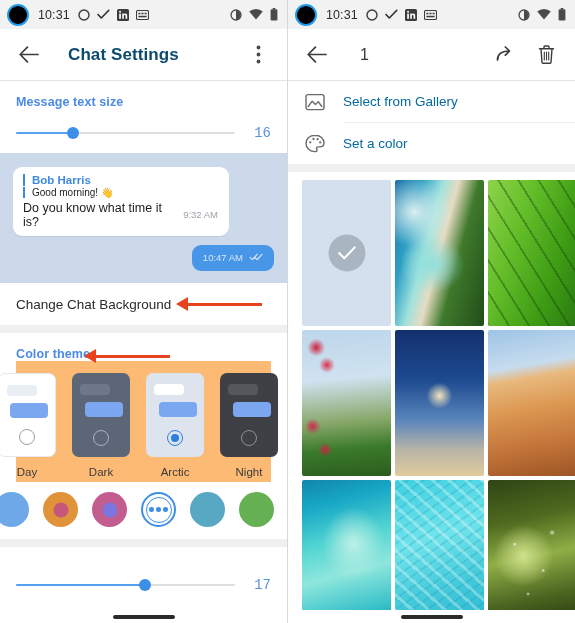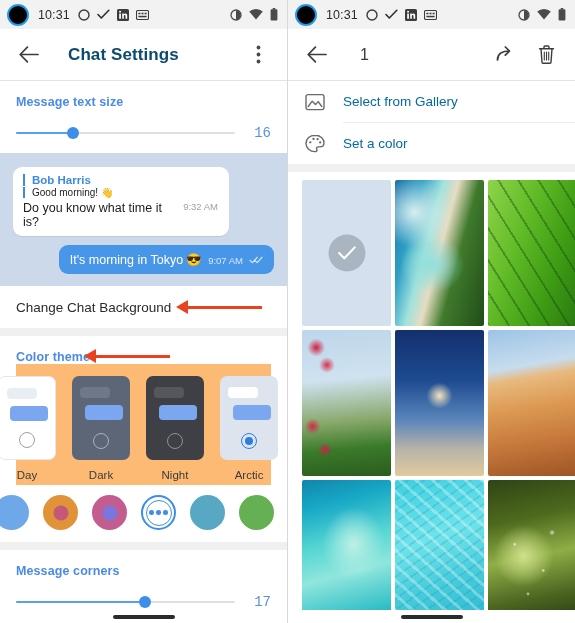--- a/index.html
+++ b/index.html
@@ -53,21 +53,21 @@
 
   
   .chatpreview { background:#ccd9ea; padding:14px 13px 12px; }
   .bubble-in {
     background:#fff; border-radius:9px; padding:7px 11px 7px 10px;
     max-width:216px; box-shadow:0 1px 1px rgba(0,0,0,.07);
   }
   .in-name { color:#3f8ae0; font-size:11.5px; font-weight:600; border-left:2px solid #3f8ae0;
              padding-left:7px; margin-bottom:1px; }
   .in-line1 { font-size:10px; color:#1c1c1c; border-left:2px solid #3f8ae0; padding-left:7px; }
-  .in-line2 { font-size:12.5px; color:#1c1c1c; margin-top:3px; display:flex; align-items:flex-start; gap:6px; }
+  .in-line2 { font-size:12.5px; color:#1c1c1c; margin-top:3px; display:flex; align-items:center; gap:6px; }
   .ts { font-size:9.5px; color:#9aa3ac; padding-bottom:1px; white-space:nowrap; }
   .bubble-out-wrap { display:flex; justify-content:flex-end; margin-top:9px; }
   .bubble-out { background:#4896e8; border-radius:9px; padding:7px 11px; color:#fff;
                 font-size:12.5px; display:flex; align-items:flex-end; gap:6px; max-width:230px; }
   .bubble-out .ts { color:#d6e7fa; }
   .checks { font-size:10px; color:#d6e7fa; padding-bottom:1px; }
 
   
   .rowitem { height:42px; display:flex; align-items:center; padding:0 16px; background:#fff;
              font-size:13.5px; color:#2b2b2b; position:relative; }
@@ -216,22 +216,21 @@
       <div class="bubble-in">
         <div class="in-name">Bob Harris</div>
         <div class="in-line1">Good morning! 👋</div>
         <div class="in-line2">
           <span>Do you know what time it is?</span>
           <span class="ts">9:32 AM</span>
         </div>
       </div>
       <div class="bubble-out-wrap">
         <div class="bubble-out">
-          <span>It's morning in Tokyo 😎</span>
-          <span class="ts">9:07 AM</span>
+          <span class="ts">10:47 AM</span>
           <span class="checks">
             <svg width="14" height="8" viewBox="0 0 14 8">
                 <path d="M1 4.3 L3.4 6.7 L8.2 1.3 M5.8 4.3 L8.2 6.7 L13 1.3" fill="none" stroke="#d6e7fa" stroke-width="1.2" stroke-linecap="round" stroke-linejoin="round"></path>
               </svg>
           </span>
         </div>
       </div>
     </div>
 
     <div class="rowitem">
@@ -265,36 +264,36 @@
         <div class="theme">
           <div class="card" style="background:#5c6676;">
             <div class="b1" style="background:#6e7888;"></div>
             <div class="b2"></div>
             <div class="radio" style="border-color:#aab2bf;"></div>
           </div>
           <div class="theme-name">Dark</div>
         </div>
 
         <div class="theme">
+          <div class="card" style="background:#dde4ee;">
+            <div class="b1" style="background:#ffffff;"></div>
+            <div class="b2"></div>
+            <div class="radio on"></div>
+          </div>
+          <div class="theme-name">Arctic</div>
+        </div>
+
+        <div class="theme">
           <div class="card" style="background:#3e4045;">
             <div class="b1" style="background:#55575c;"></div>
             <div class="b2"></div>
             <div class="radio" style="border-color:#8d9099;"></div>
           </div>
           <div class="theme-name">Night</div>
         </div>
-
-        <div class="theme">
-          <div class="card" style="background:#dde4ee;">
-            <div class="b1" style="background:#ffffff;"></div>
-            <div class="b2"></div>
-            <div class="radio on"></div>
-          </div>
-          <div class="theme-name">Arctic</div>
-        </div>
       </div>
 
       <div class="swatches">
         <div class="sw" style="background:#6fa8e8;"></div>
         <div class="sw" style="background:#e09338;">
           <div class="inner" style="background:#c4577a;"></div>
         </div>
         <div class="sw" style="background:#c45d8f;">
           <div class="inner" style="background:#7b76dd;"></div>
         </div>
@@ -305,21 +304,20 @@
         </div>
         <div class="sw" style="background:#58a8c4;"></div>
         <div class="sw" style="background:#64b053;"></div>
 
       </div>
     </div>
 
     <div class="gap"></div>
 
     <div class="section">
-      <div class="sec-label">Message corners</div>
       <div class="slider-row">
         <div class="track">
           <div class="fill" style="width:59%"></div>
           <div class="knob" style="left:59%"></div>
         </div>
         <div class="slider-val">17</div>
       </div>
     </div>
 
     <div class="navbar">

